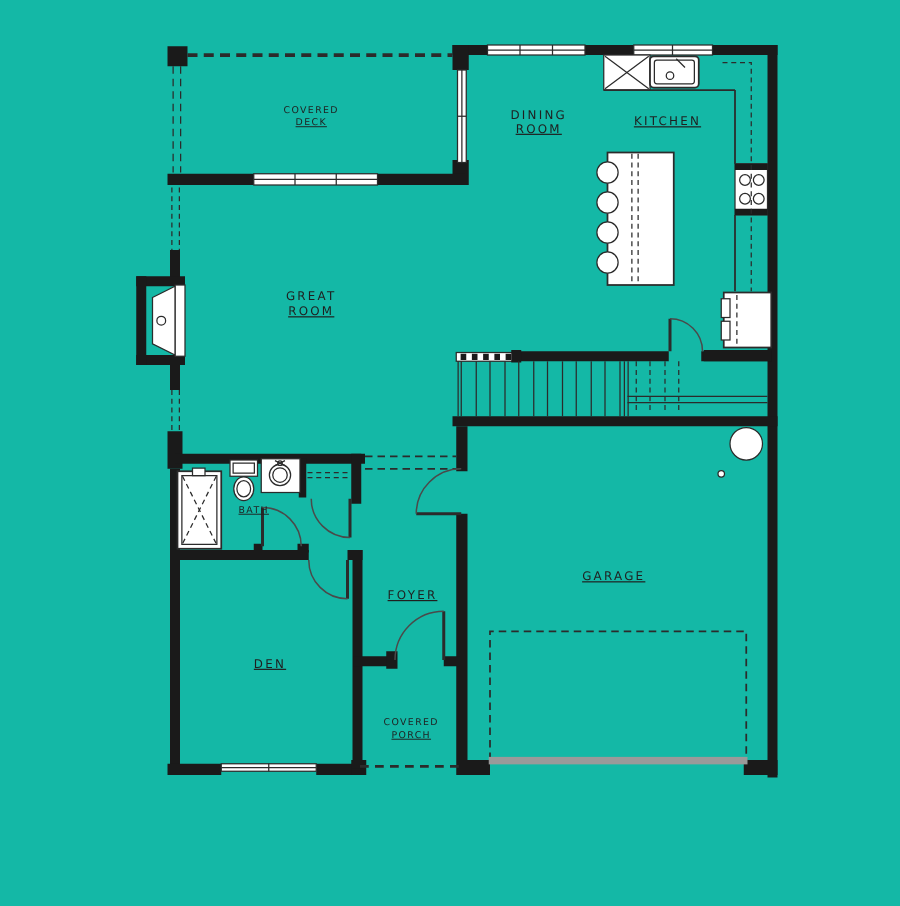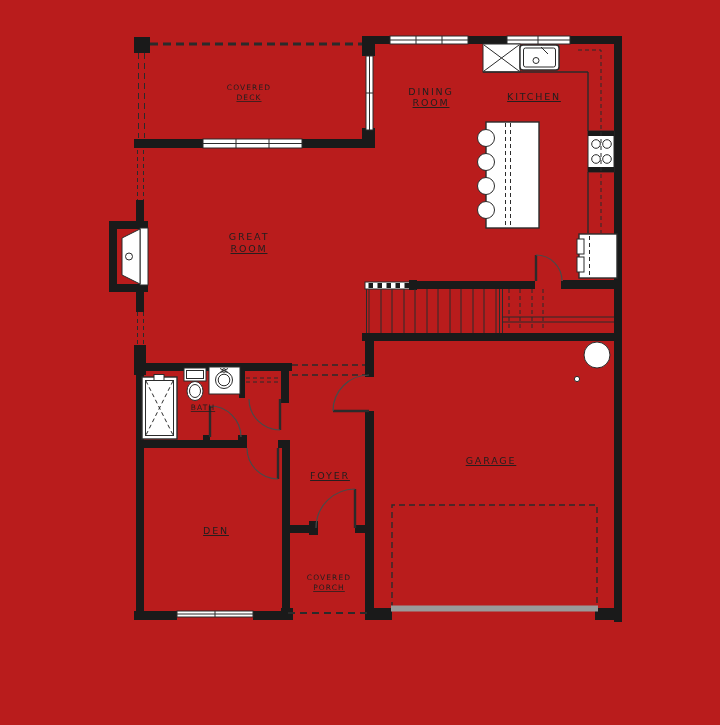--- a/index.html
+++ b/index.html
@@ -1,16 +1,16 @@
 <!DOCTYPE html>
 <html><head>
 <meta charset="utf-8">
 <style>
   html,body { margin:0; padding:0; background:#ffffff; }
-  .sheet { position:relative; width:720px; height:725px; background:#b91c1c; overflow:hidden; }
+  .sheet { position:relative; width:720px; height:725px; background:#14b8a6; overflow:hidden; }
   svg { position:absolute; left:0; top:0; }
   .wall   { fill:#1a1a1a; stroke:none; }
   .ln     { stroke:#2b2b2b; fill:none; stroke-width:1.4; }
   .lnt    { stroke:#2b2b2b; fill:none; stroke-width:1; }
   .fix    { stroke:#2b2b2b; fill:#ffffff; stroke-width:1.4; }
   .fixt   { stroke:#2b2b2b; fill:#ffffff; stroke-width:1; }
   .dash   { stroke-dasharray:6 4; }
   .dash2  { stroke-dasharray:4 3; }
   .arc    { stroke:#4a4a4a; fill:none; stroke-width:1.2; }
   .leaf   { stroke:#2b2b2b; stroke-width:2.4; }

